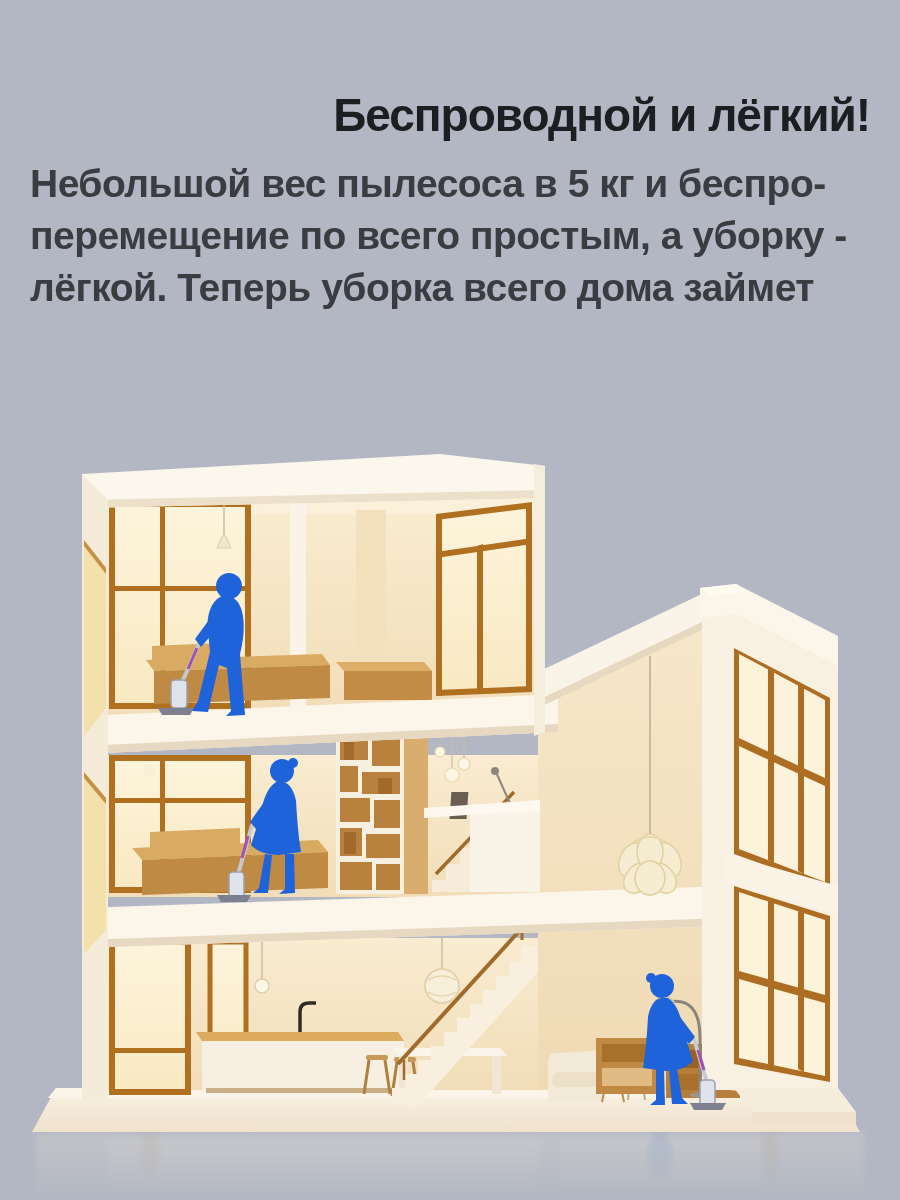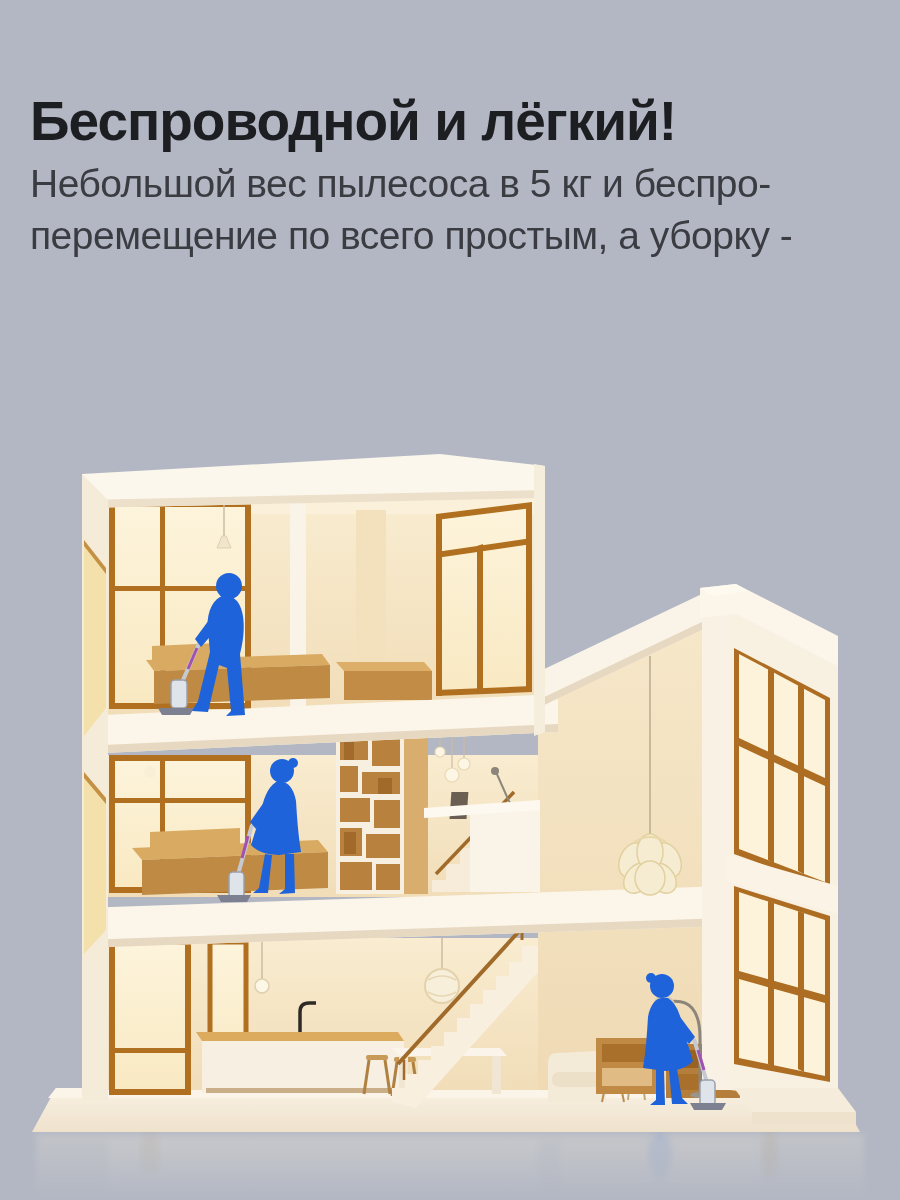--- a/index.html
+++ b/index.html
@@ -4,42 +4,44 @@
 <style>
   html,body{margin:0;padding:0;}
   body{
     width:900px;height:1200px;overflow:hidden;position:relative;
     background:#b2b7c3;
     font-family:"Liberation Sans", sans-serif;
   }
   .page{position:absolute;inset:0;}
   .headline{
     position:absolute;left:30px;top:54px;width:840px;
-    font-size:55px;line-height:60px;font-weight:700;color:#1d1e22;
+    font-size:46px;line-height:60px;font-weight:700;color:#1d1e22;
     letter-spacing:-1px;
+    text-align:right;
   }
   .bodytext{
     position:absolute;left:30px;top:158px;width:850px;
-    font-size:39px;line-height:52px;font-weight:400;color:#3a3c42;
+    font-size:39px;line-height:52px;font-weight:700;color:#3a3c42;
     letter-spacing:-0.5px;
   }
   .bodytext .line{white-space:nowrap;}
   .illustration{position:absolute;left:0;top:440px;width:900px;height:760px;}
   svg{display:block;}
 </style>
 </head>
 <body>
 
 <div class="page">
 
   <h1 class="headline">Беспроводной и лёгкий!</h1>
 
   <div class="bodytext">
     <div class="line">Небольшой вес пылесоса в 5 кг и беспро-</div>
     <div class="line">перемещение по всего простым, а уборку -</div>
+    <div class="line">лёгкой. Теперь уборка всего дома займет</div>
   </div>
 
   <div class="illustration">
   <svg width="900" height="760" viewBox="0 0 900 760">
     <defs>
       <linearGradient id="warmWall" x1="0" y1="0" x2="0" y2="1">
         <stop offset="0" stop-color="#f9ecd0"></stop>
         <stop offset="1" stop-color="#f1ddb8"></stop>
       </linearGradient>
       <linearGradient id="warmWall2" x1="0" y1="0" x2="0" y2="1">

